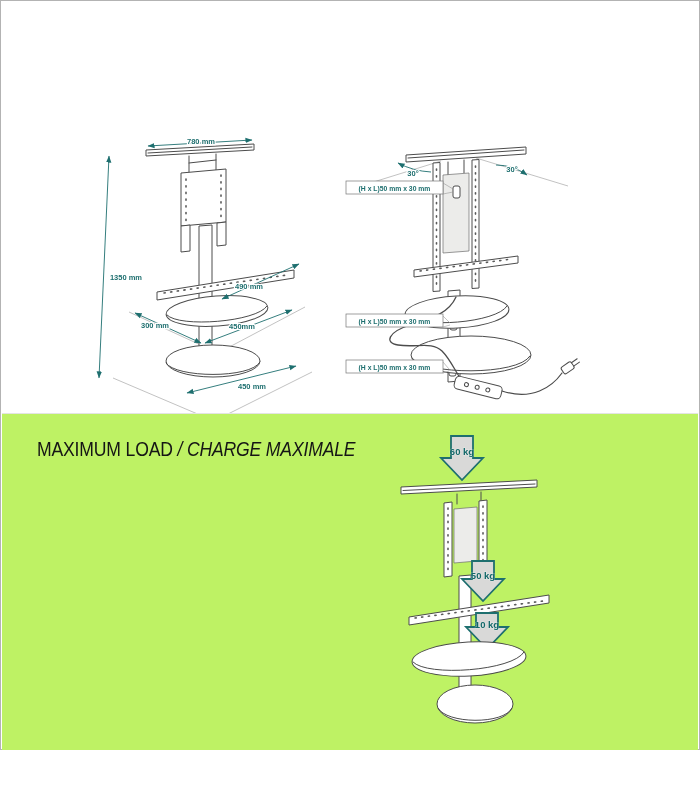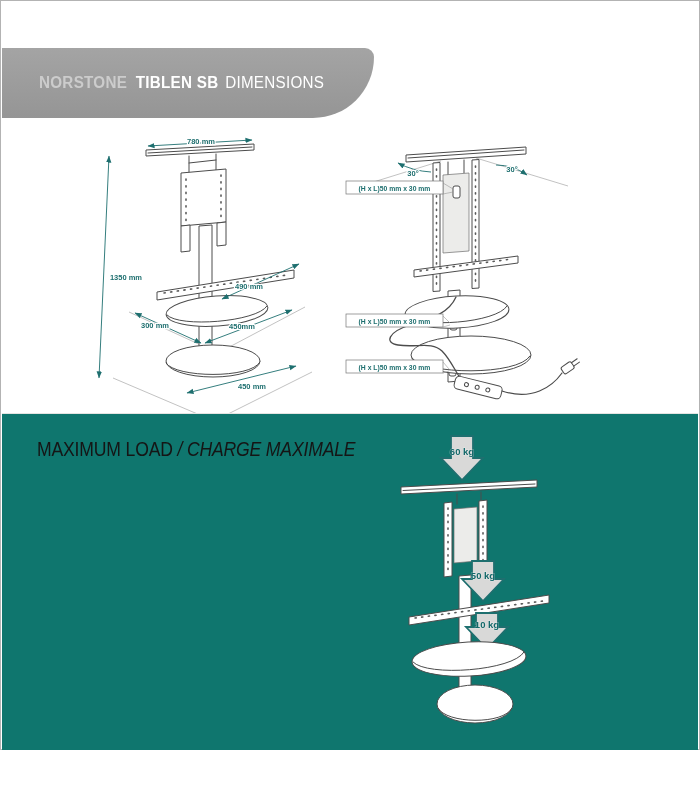--- a/index.html
+++ b/index.html
@@ -5,21 +5,21 @@
   html,body{margin:0;padding:0;background:#ffffff;}
   body{width:700px;height:800px;font-family:"Liberation Sans",sans-serif;position:relative;overflow:hidden;}
   .doc{position:absolute;left:0;top:0;width:698px;height:748px;border:1px solid #b3b3b3;background:#ffffff;}
   .banner{position:absolute;left:1px;top:47px;width:372px;height:70px;
     background:linear-gradient(180deg,#a4a4a4,#959595);
     border-radius:0 10px 68px 0;display:flex;align-items:center;box-sizing:border-box;padding-left:37px;}
   .banner-inner{transform:scaleX(0.95);transform-origin:left center;white-space:nowrap;font-size:16px;letter-spacing:0.3px;}
   .brand{color:#cccccc;font-weight:bold;margin-right:9px;}
   .model{color:#ffffff;font-weight:bold;margin-right:7px;}
   .section{color:#ffffff;font-weight:normal;}
-  .load-section{position:absolute;left:1px;top:412px;width:696px;height:336px;background:#0f766e;border-top:1px solid #e4e4e2;}
+  .load-section{position:absolute;left:1px;top:412px;width:696px;height:336px;background:#bef264;border-top:1px solid #e4e4e2;}
   .load-title{position:absolute;left:35px;top:24px;font-size:20px;color:#151515;white-space:nowrap;
     transform:scaleX(0.88);transform-origin:left center;letter-spacing:-0.2px;}
   .load-title .it{font-style:italic;}
   svg{position:absolute;overflow:visible;}
   .face{fill:#ffffff;stroke:#4c4c4c;stroke-width:1;stroke-linejoin:round;}
   .panel{fill:#ececea;stroke:#6d6d6d;stroke-width:0.7;}
   .ink{fill:none;stroke:#4c4c4c;stroke-width:1;stroke-linecap:round;stroke-linejoin:round;}
   .holes{fill:none;stroke:#5a5a5a;stroke-width:1.6;stroke-dasharray:1.2 5.5;stroke-linecap:round;}
   .guide{fill:none;stroke:#8f8f8f;stroke-width:0.55;}
   .dim{fill:none;stroke:#1e6f6f;stroke-width:0.9;}
@@ -28,25 +28,20 @@
   .dimtext{fill:#1e6f6f;font-size:7.5px;font-weight:bold;paint-order:stroke;stroke:#ffffff;stroke-width:2.4px;}
   .slottext{fill:#1e6f6f;font-size:6.8px;font-weight:bold;}
   .loadtext{fill:#14696a;font-size:9.5px;font-weight:bold;paint-order:stroke;stroke:rgba(255,255,255,0.35);stroke-width:1px;}
   .block-arrow{fill:#d9d9d8;stroke:#1e6f6f;stroke-width:1.8;stroke-linejoin:miter;}
 </style>
 </head>
 <body>
 
 <div class="doc">
 
-  <div class="banner">
-    <div class="banner-inner">
-      <span class="brand">NORSTONE</span><span class="model">TIBLEN SB</span><span class="section">DIMENSIONS</span>
-    </div>
-  </div>
 
   <svg style="left:88px;top:128px;" width="235" height="295" viewBox="0 0 235 295">
     <defs>
       <marker id="mA" viewBox="0 0 8 8" markerWidth="7.5" markerHeight="7.5" refX="7" refY="3.5" orient="auto-start-reverse" markerUnits="userSpaceOnUse">
         <path d="M0,0.6 L7.4,3.5 L0,6.4 Z" fill="#1e6f6f"></path>
       </marker>
     </defs>
 
     <path class="guide" d="M40,183 L129,224 L216,178 M24,249 L125,292 L223,243"></path>
 

